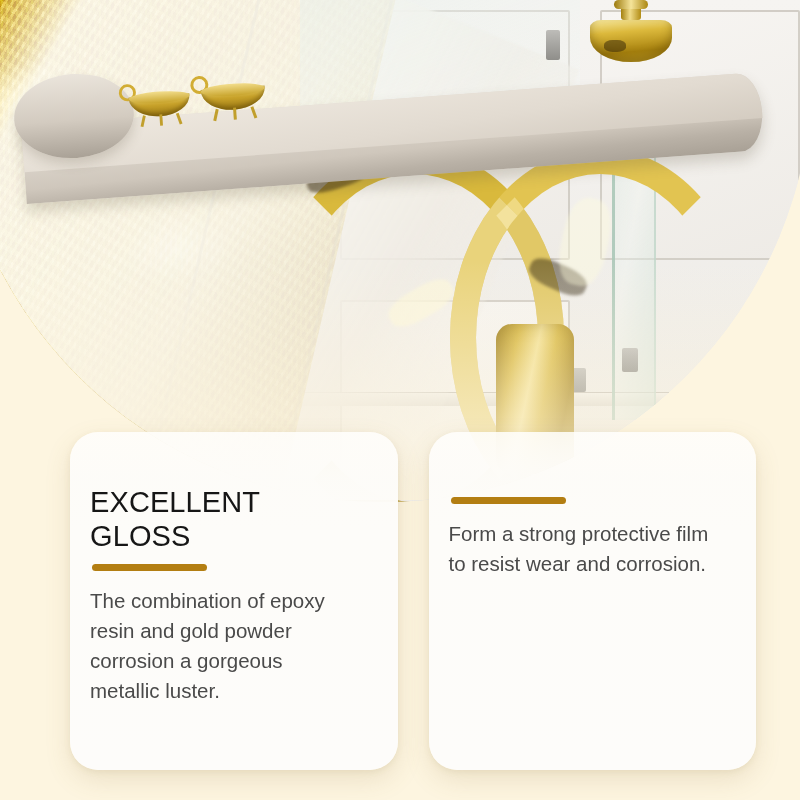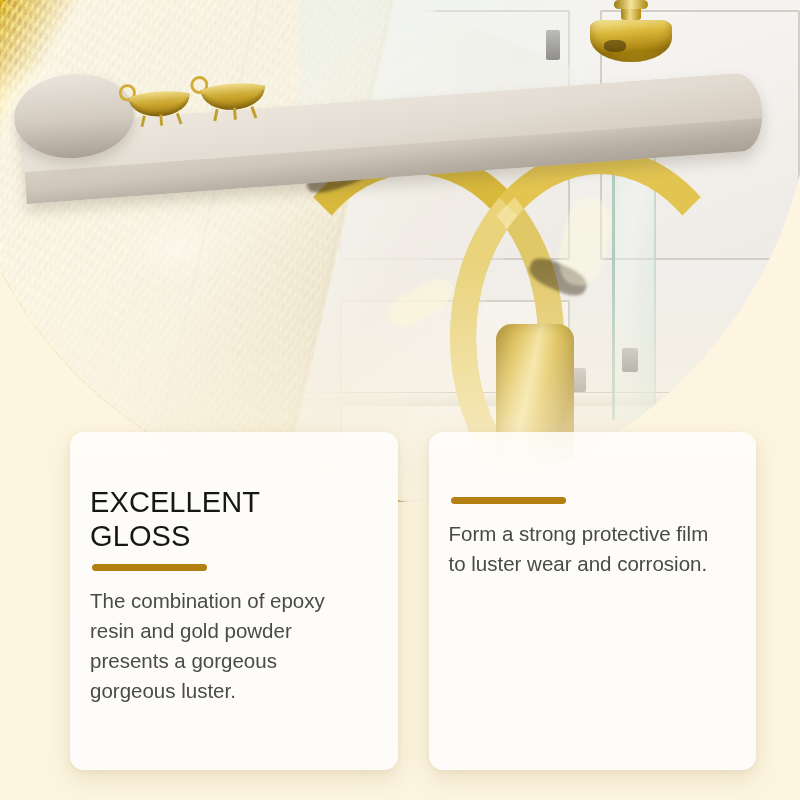--- a/index.html
+++ b/index.html
@@ -314,21 +314,21 @@
     left: 70px;
     top: 432px;
     width: 686px;
     height: 338px;
     display: flex;
     gap: 31px;
   }
   .card {
     position: relative;
     flex: 1 1 0;
-    border-radius: 14px;
+    border-radius: 28px;
     background: linear-gradient(180deg, rgba(255,254,252,.86) 0%, rgba(253,252,249,.97) 14%, #fdfcf9 30%, #fdfcfa 100%);
     box-shadow: 0 10px 26px rgba(150,125,70,.16), 0 2px 6px rgba(150,125,70,.10);
     padding: 54px 32px 0 20px;
     overflow: hidden;
   }
   .card-inner { position: relative; }
 
   .card-title {
     font-size: 29px;
     line-height: 1.16;
@@ -435,25 +435,25 @@
     </div>
   </div>
 
   <div class="cards">
 
     <div class="card">
       <div class="card-inner">
         <div class="card-title">EXCELLENT
 GLOSS</div>
         <div class="accent-bar" style="background: rgb(179, 126, 18);"></div>
-        <div class="card-body">The combination of epoxy resin and gold powder presents a gorgeous gorgeous luster.</div>
+        <div class="card-body">The combination of epoxy resin and gold powder corrosion a gorgeous metallic luster.</div>
       </div>
     </div>
 
     <div class="card">
       <div class="card-inner">
         <div class="accent-bar" style="background: rgb(179, 126, 18);"></div>
-        <div class="card-body">Form a strong protective film to luster wear and corrosion.</div>
+        <div class="card-body">Form a strong protective film to resist wear and corrosion.</div>
       </div>
     </div>
 
   </div>
 </div>
 
 </body></html>

